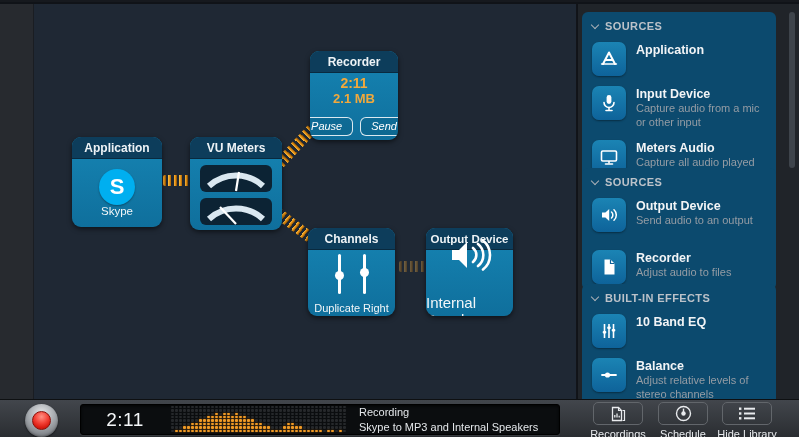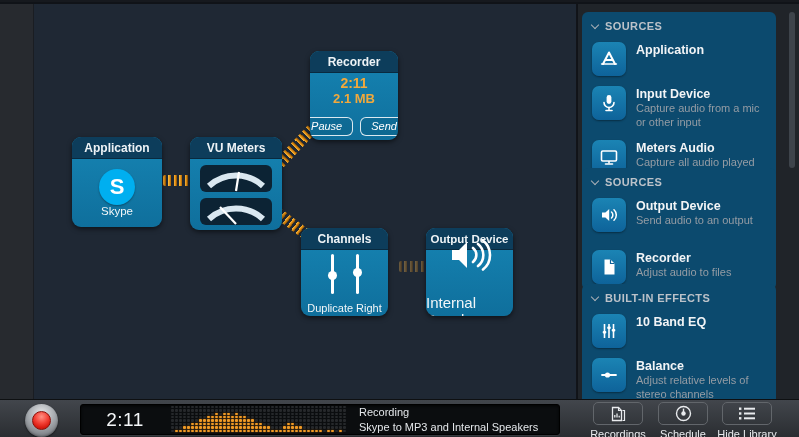--- a/index.html
+++ b/index.html
@@ -136,21 +136,21 @@
       <div class="node-body" style="justify-content:flex-start;">
         <div class="rec-time">2:11</div>
         <div class="rec-size">2.1 MB</div>
         <div class="rec-btn-row">
           <button class="rec-btn">Pause</button>
           <button class="rec-btn">Send</button>
         </div>
       </div>
     </div>
 
-    <div class="node" style="left:301px; top:224px; width:87px; height:88px;">
+    <div class="node" style="left:308px; top:224px; width:87px; height:88px;">
       <div class="node-header">Channels</div>
       <div class="node-body">
         <div class="chan-sliders">
           <div class="chan-slider">
               <div class="track"></div>
               <div class="knob" style="top:17px;"></div>
             </div>
           <div class="chan-slider">
               <div class="track"></div>
               <div class="knob" style="top:14px;"></div>

